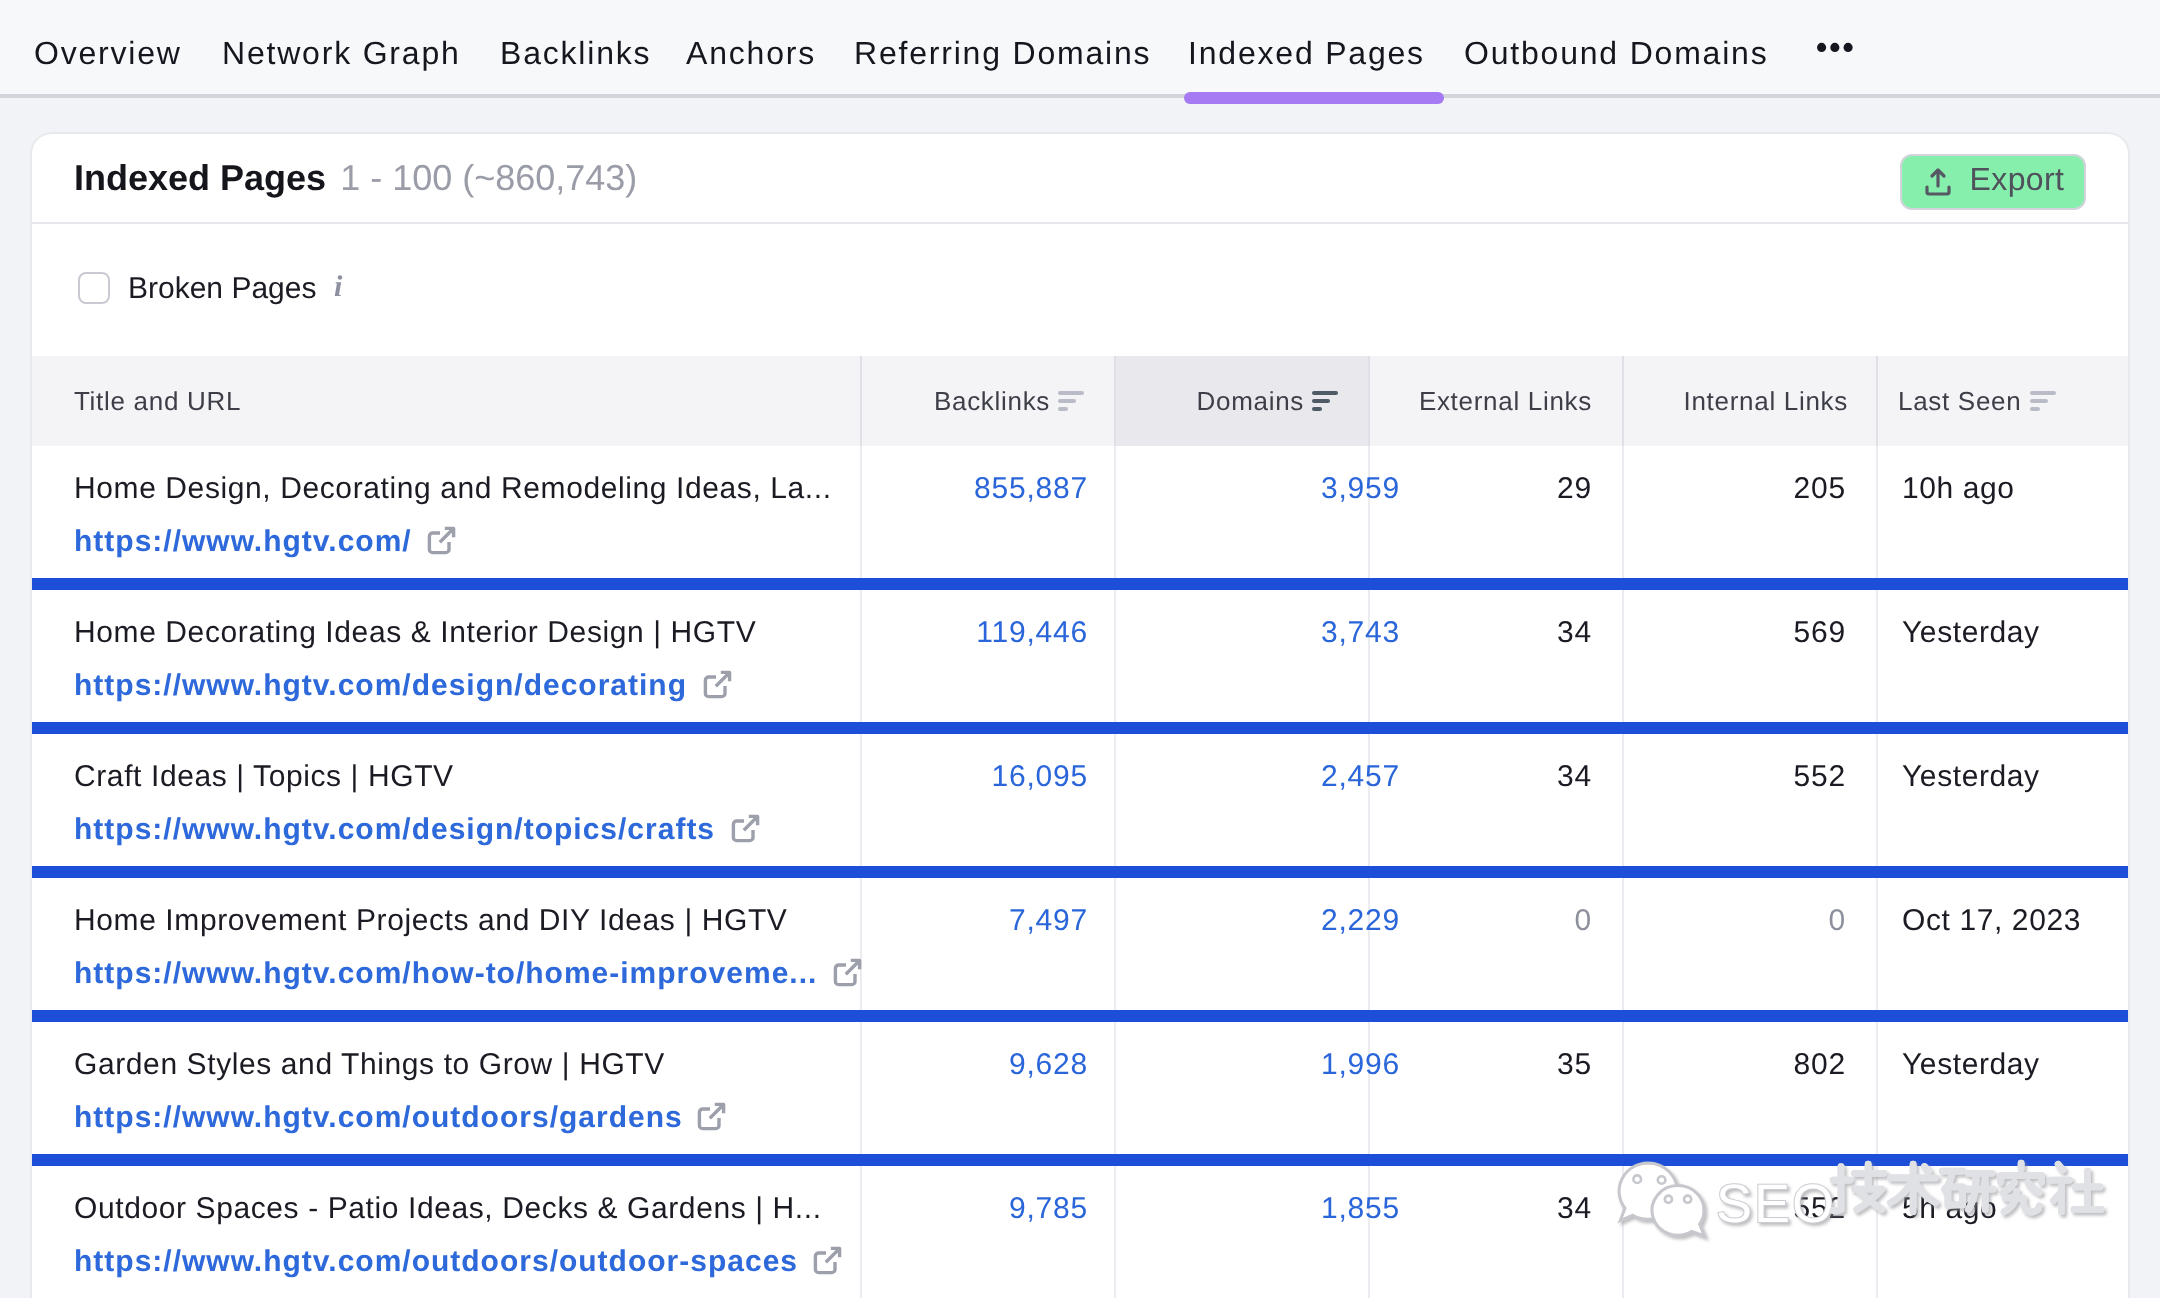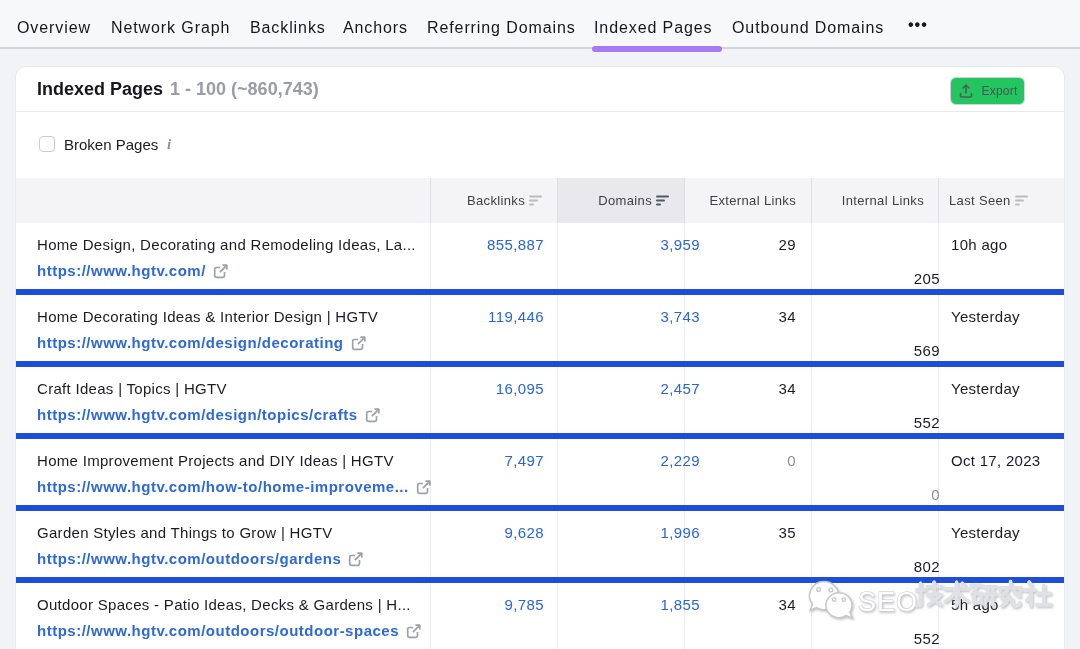--- a/index.html
+++ b/index.html
@@ -6,22 +6,22 @@
   html,body { width:1080px; height:649px; overflow:hidden; }
   body { font-family:"Liberation Sans", sans-serif; background:#f2f3f6; position:relative; }
   
   .nav { position:absolute; top:0; left:0; width:1080px; height:49px; background:#f7f8fa; border-bottom:2px solid #d4d5da; }
   .tab { position:absolute; top:19px; font-size:16px; color:#16161e; white-space:nowrap; letter-spacing:0.9px; }
   .underline { position:absolute; left:592px; top:46px; width:130px; height:6px; border-radius:3px; background:#a57af2; }
   
   .card { position:absolute; left:16px; top:67px; width:1048px; height:600px; background:#fff; border-radius:10px 10px 0 0; box-shadow:0 0 0 1px rgba(0,0,0,0.04); }
   .cardhead { position:absolute; left:0; top:0; width:1048px; height:45px; border-bottom:1px solid #e8e8ec; }
   .h1 { position:absolute; left:21px; top:12px; font-size:18px; font-weight:bold; color:#15151c; }
-  .h1sub { font-weight:bold; color:#9a9ca8; margin-left:7px; letter-spacing:0; }
-  .export { position:absolute; left:934px; top:10px; width:75px; height:28px; background:#22c55e; border:1px solid #d3d4db; border-radius:6px; display:flex; align-items:center; justify-content:center; gap:8px; font-size:12px; letter-spacing:0.2px; color:#4f515b; }
+  .h1sub { font-weight:normal; color:#9a9ca8; margin-left:7px; letter-spacing:0; }
+  .export { position:absolute; left:934px; top:10px; width:93px; height:28px; background:#86efac; border:1px solid #d3d4db; border-radius:6px; display:flex; align-items:center; justify-content:center; gap:8px; font-size:16px; letter-spacing:0.2px; color:#4f515b; }
   
   .checkbox { position:absolute; left:23px; top:69px; width:16px; height:16px; background:#fff; border:1px solid #c9cad3; border-radius:4px; }
   .cblabel { position:absolute; left:48px; top:69px; font-size:15px; color:#1b1b24; }
   .info { position:absolute; left:151px; top:69px; font-size:15px; color:#8d90a0; font-family:"Liberation Serif", serif; font-weight:bold; font-style:italic; }
   
   .thead { position:absolute; left:0; top:111px; width:1048px; height:45px; background:#f4f4f6; font-size:13px; color:#3d3e47; letter-spacing:0.35px; }
   .th { position:absolute; top:0; height:45px; display:flex; align-items:center; }
   .domcol { position:absolute; left:541px; top:0; width:127px; height:45px; background:#e9e9ed; }
   .vline { position:absolute; top:156px; width:1px; background:#ebebf0; height:493px; }
   .hline { position:absolute; top:0; width:1px; background:#dfdfe6; height:45px; }
@@ -29,21 +29,21 @@
   .title { position:absolute; left:21px; top:13px; font-size:15px; color:#1b1b24; white-space:nowrap; letter-spacing:0.3px; }
   .url { position:absolute; left:21px; top:39px; font-size:15px; color:#2d69da; white-space:nowrap; letter-spacing:0.5px;font-weight:bold; }
   .lk { margin-left:7px; vertical-align:-2.5px; }
   .num { position:absolute; top:13px; font-size:15px; letter-spacing:0.4px; color:#2a66d9; text-align:right; }
   .plain { color:#1b1b24; }
   .gray { color:#8d8f9c; }
   .seen { position:absolute; left:935px; top:13px; font-size:15px; letter-spacing:0.3px; color:#1b1b24; }
   .b1 { left:414px; width:114px; }
   .b2 { left:571px; width:113px; }
   .b3 { left:668px; width:112px; }
-  .b4 { left:812px; width:112px;margin-top:34px; }
+  .b4 { left:795px; width:112px; }
 </style>
 </head>
 <body>
   <div class="nav">
     <span class="tab" style="left:17px">Overview</span>
     <span class="tab" style="left:111px">Network Graph</span>
     <span class="tab" style="left:250px">Backlinks</span>
     <span class="tab" style="left:343px">Anchors</span>
     <span class="tab" style="left:427px">Referring Domains</span>
     <span class="tab" style="left:594px">Indexed Pages</span>
@@ -62,20 +62,21 @@
     <div class="checkbox"></div>
     <div class="cblabel">Broken Pages</div>
     <div class="info">i</div>
     <div class="thead">
       <div class="domcol"></div>
       <div class="hline" style="left:414px"></div>
       <div class="hline" style="left:541px"></div>
       <div class="hline" style="left:668px"></div>
       <div class="hline" style="left:795px"></div>
       <div class="hline" style="left:922px"></div>
+      <div class="th" style="left:21px">Title and URL</div>
       <div class="th" style="left:414px; width:113px; justify-content:flex-end;">Backlinks&nbsp;<svg class="sorticon" width="14" height="11" viewBox="0 0 14 11">
           <g fill="#b9bcc6">
             <rect x="0" y="0.5" width="13" height="2" rx="1"></rect>
             <rect x="0" y="4.5" width="9" height="2" rx="1"></rect>
             <rect x="0" y="8.5" width="5" height="2" rx="1"></rect>
           </g>
         </svg></div>
       <div class="th" style="left:541px; width:113px; justify-content:flex-end;padding-left:32px;">Domains&nbsp;<svg class="sorticon" width="14" height="11" viewBox="0 0 14 11">
           <g fill="#4e5a66">
             <rect x="0" y="0.5" width="13" height="2" rx="1"></rect>

